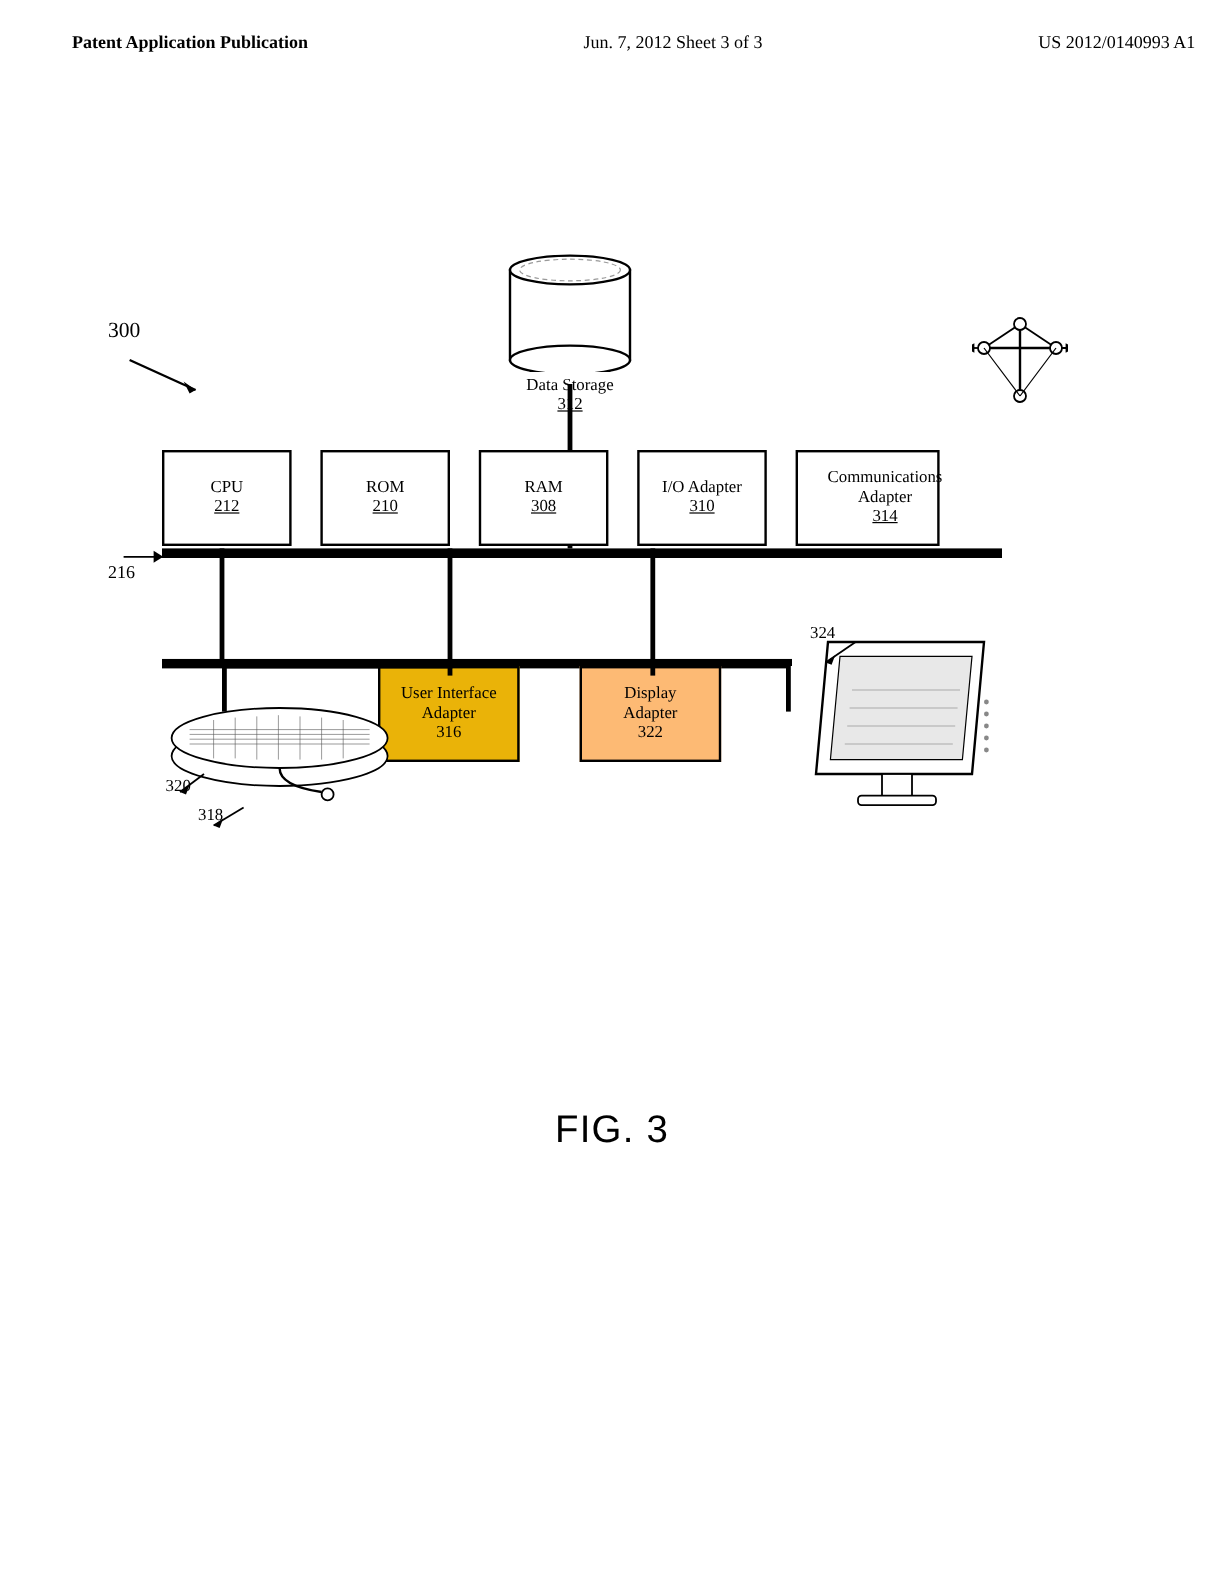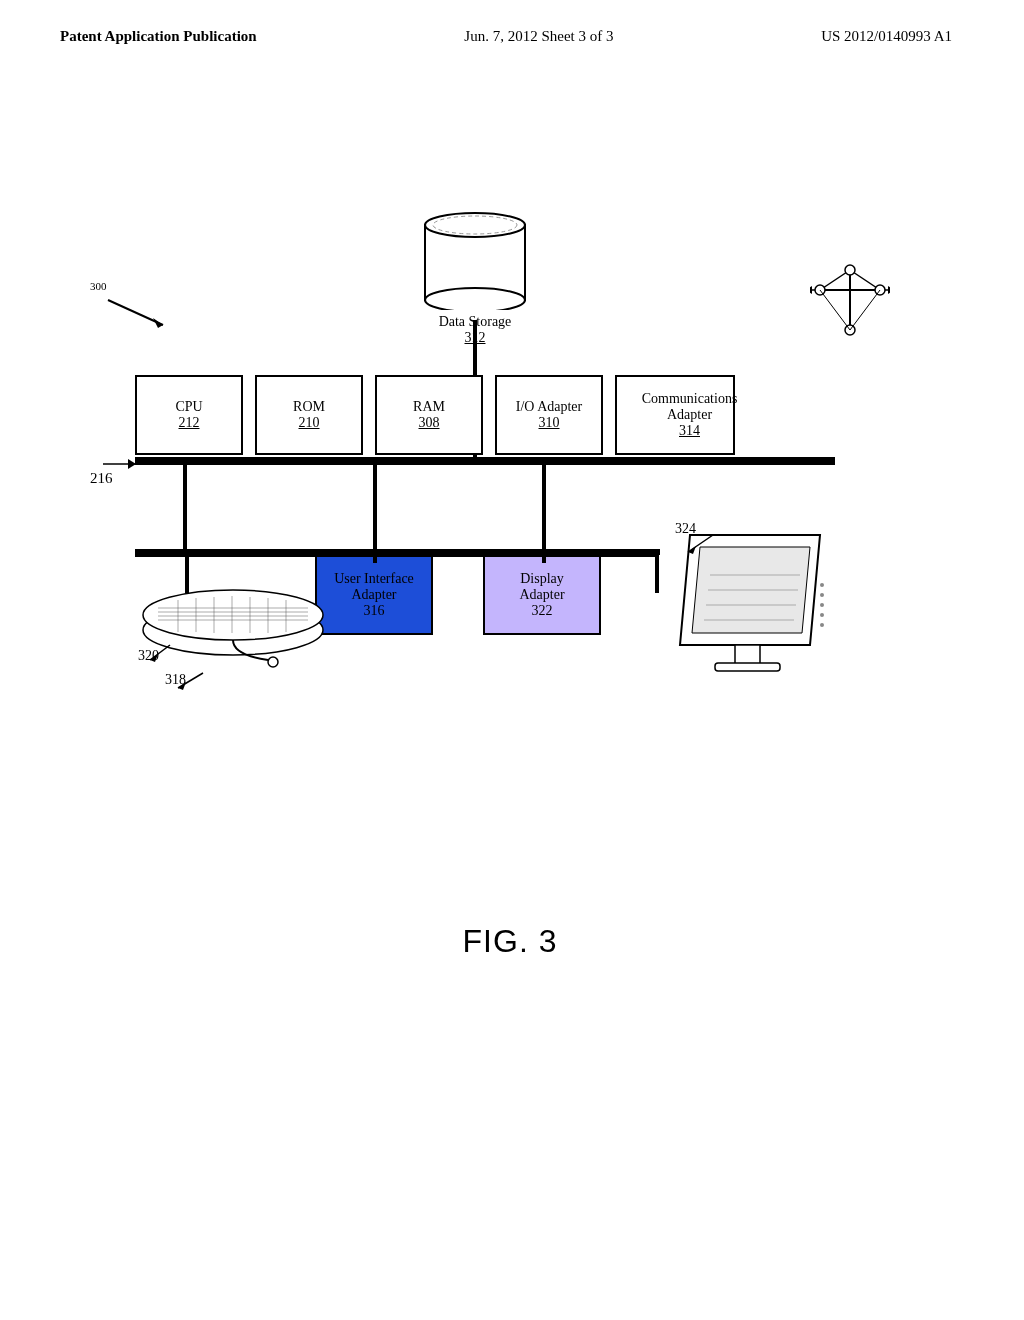--- a/index.html
+++ b/index.html
@@ -9,21 +9,21 @@
       background: #fff;
       font-family: 'Times New Roman', Times, serif;
       position: relative;
       overflow: hidden;
     }
 
     
     .header {
       display: flex;
       justify-content: space-between;
-      padding: 28px 72px 0 60px;
+      padding: 28px 28px 0 60px;
       font-size: 15px;
     }
     .header-left {
       font-weight: bold;
     }
     .header-center {
       text-align: center;
     }
     .header-right {
       text-align: right;
@@ -46,23 +46,23 @@
       transform: translateX(-50%);
       font-size: 32px;
       font-family: Arial, sans-serif;
       font-weight: normal;
       letter-spacing: 1px;
     }
 
     
     .label-300 {
       position: absolute;
-      top: 80px;
+      top: 65px;
       left: 10px;
-      font-size: 11px;
+      font-size: 18px;
     }
 
     
     .cylinder-container {
       position: absolute;
       top: 0px;
       left: 330px;
       width: 130px;
       text-align: center;
     }
@@ -133,38 +133,38 @@
       left: 235px;
       border: 2px solid #000;
       width: 118px;
       height: 80px;
       display: flex;
       flex-direction: column;
       align-items: center;
       justify-content: center;
       text-align: center;
       font-size: 14px;
-      background: #1d4ed8;
+      background: #eab308;
     }
 
     
     .display-adapter-box {
       position: absolute;
       top: 355px;
       left: 403px;
       border: 2px solid #000;
       width: 118px;
       height: 80px;
       display: flex;
       flex-direction: column;
       align-items: center;
       justify-content: center;
       text-align: center;
       font-size: 14px;
-      background: #c4b5fd;
+      background: #fdba74;
     }
 
     
     .label-320 {
       position: absolute;
       top: 448px;
       left: 58px;
       font-size: 14px;
     }
     .label-318 {
@@ -231,21 +231,21 @@
       <ellipse cx="60" cy="25" rx="42" ry="9" fill="none" stroke="#999" stroke-width="1" stroke-dasharray="4,3"></ellipse>
     </svg>
     <div class="cylinder-label">
       <span>Data Storage</span><br>
       <span class="ref">312</span>
     </div>
   </div>
 
   <div class="vline" style="top:120px;left:393px;height:137px;"></div>
 
-  <div style="position:absolute;top:175px;left:55px;display:flex;">
+  <div style="position:absolute;top:175px;left:55px;display:flex;gap:12px;">
 
     <div class="component-box">
       <span>CPU</span>
       <span class="ref">212</span>
     </div>
 
     <div class="component-box">
       <span>ROM</span>
       <span class="ref">210</span>
     </div>

